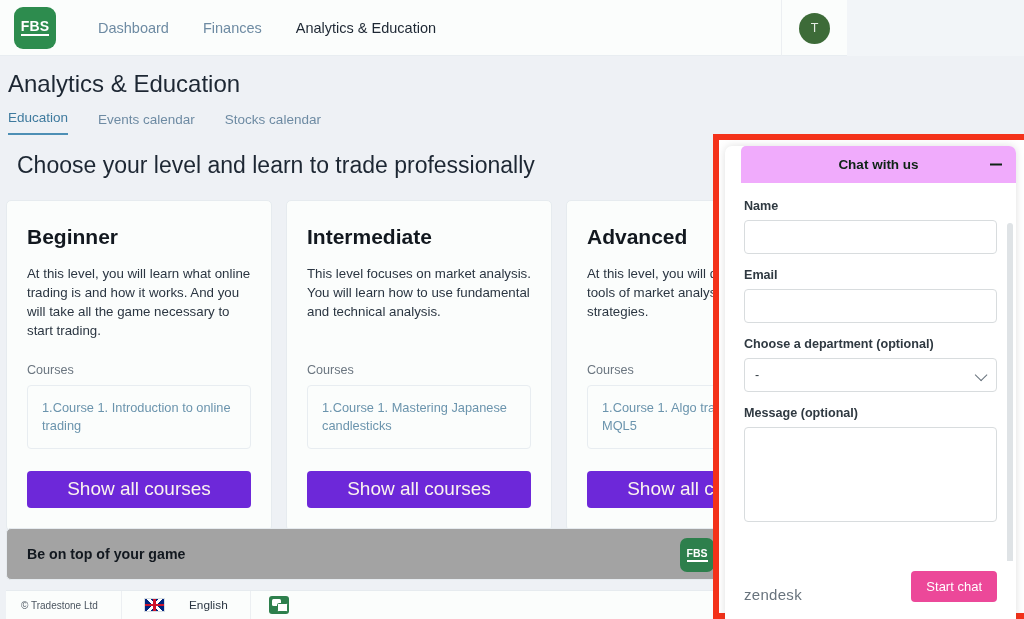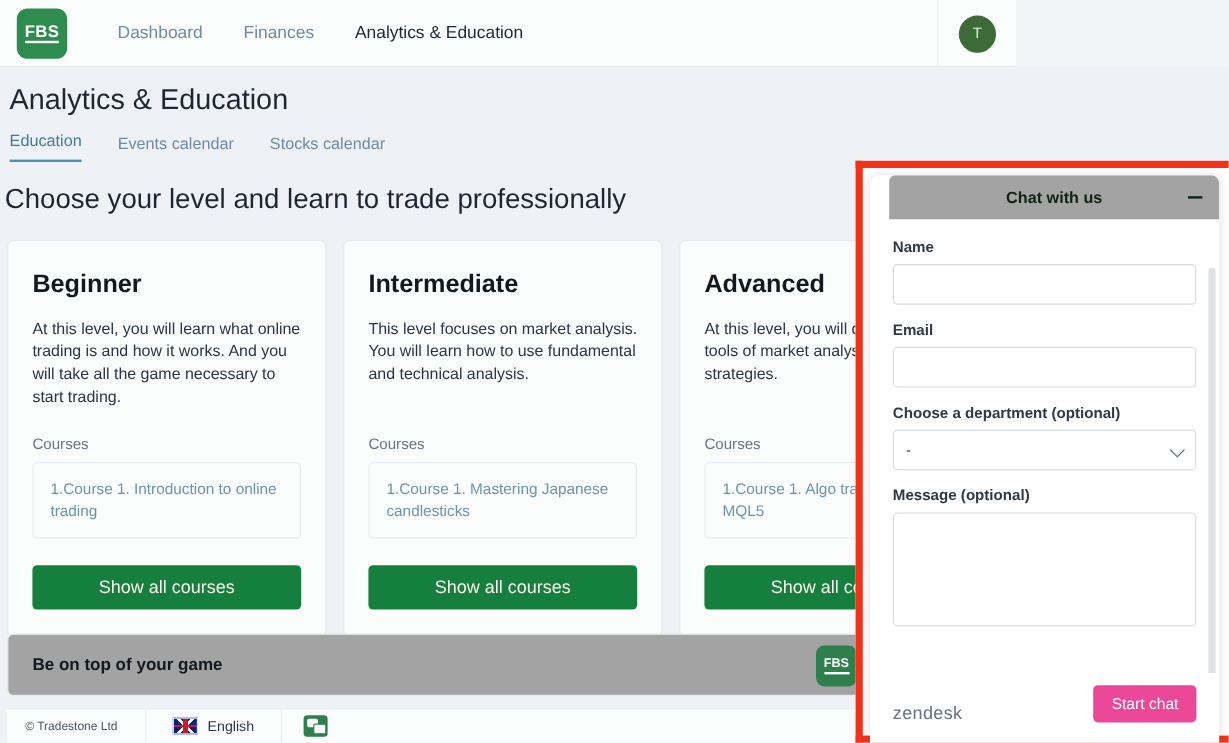--- a/index.html
+++ b/index.html
@@ -73,21 +73,21 @@
   .tab {
     font-size: 13.5px; color: #6e8ba3;
     padding: 0 0 8px 0; margin-right: 30px;
     cursor: pointer; white-space: nowrap;
   }
   .tab.active {
     color: #3e7a9e;
     border-bottom: 2px solid #4d8fb5;
   }
   .section-heading {
-    position: absolute; left: 4px; top: 152px;
+    position: absolute; left: 17px; top: 152px;
     font-size: 23px; color: #1d2733; font-weight: normal;
   }
 
   
   .cards {
     position: absolute; left: 6px; top: 200px;
     display: flex; gap: 14px;
   }
   .card {
     width: 266px; min-height: 318px;
@@ -116,24 +116,24 @@
     padding: 13px 14px;
     min-height: 58px;
   }
   .course-link {
     font-size: 12.8px; color: #6b94ad; line-height: 1.42;
     display: block; cursor: pointer;
   }
   .show-btn {
     margin-top: 22px;
     height: 37px;
-    background: #15803d;
+    background: #6d28d9;
     color: #fbf3ef;
     border: none; border-radius: 4px;
-    font-size: 15px;
+    font-size: 19px;
     font-family: "Liberation Sans", sans-serif;
     cursor: pointer;
   }
 
   
   .promo {
     position: absolute; left: 6px; top: 528px;
     width: 1010px; height: 52px;
     background: #a3a3a3;
     border: 1px solid #e6ebef;
@@ -164,21 +164,21 @@
     display: flex; align-items: center;
   }
   .copyright {
     font-size: 10px; color: #4b5560;
     padding-left: 15px; width: 115px;
   }
   .lang-sep {
     width: 1px; height: 29px; background: #eceff2;
   }
   .lang {
-    display: flex; align-items: flex-end; gap: 8px;
+    display: flex; align-items: flex-end; gap: 24px;
     padding: 0 22px; cursor: pointer;
   }
   .flag {
     width: 21px; height: 14px;
     background:
       linear-gradient(to bottom, transparent 40%, #cf142b 40%, #cf142b 60%, transparent 60%),
       linear-gradient(to right, transparent 40%, #cf142b 40%, #cf142b 60%, transparent 60%),
       linear-gradient(45deg, transparent 45%, #fff 45%, #fff 55%, transparent 55%),
       linear-gradient(-45deg, transparent 45%, #fff 45%, #fff 55%, transparent 55%),
       #00247d;
@@ -217,21 +217,21 @@
     position: absolute;
     left: 6px; top: 6px;
     width: 291px; height: 473px;
     background: #ffffff;
     display: flex; flex-direction: column;
     border-radius: 7px 7px 0 0;
     overflow: hidden;
     box-shadow: 0 0 8px rgba(0,0,0,.13);
   }
   .chat-header {
-    height: 37px; background: #a3a3a3;
+    height: 37px; background: #f0abfc;
     display: flex; align-items: center; justify-content: center;
     position: relative; flex-shrink: 0;
     border-radius: 5px 5px 0 0;
     margin-left: 16px;
   }
   .chat-title {
     font-size: 13.5px; font-weight: bold; color: #0e2415;
   }
   .chat-minimize {
     position: absolute; right: 13px; top: 50%;

